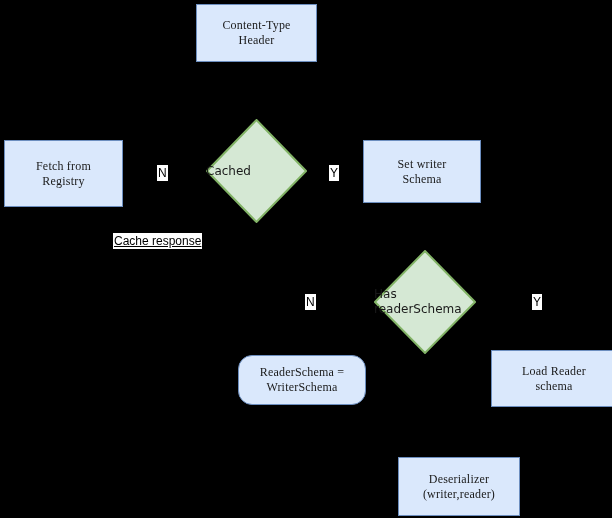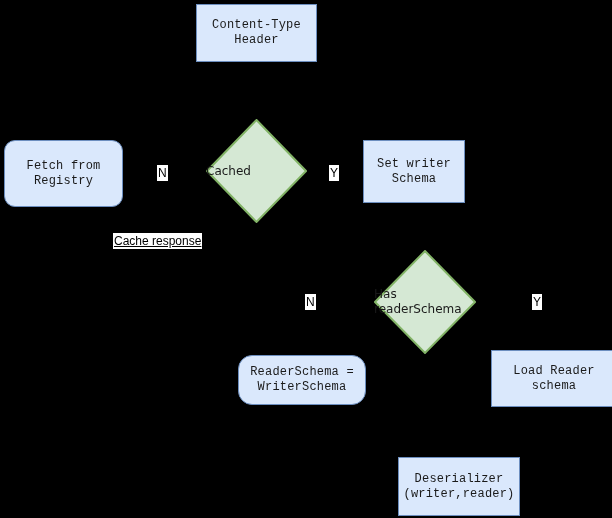--- a/index.html
+++ b/index.html
@@ -27,21 +27,21 @@
     box-sizing: border-box;
     display: flex;
     align-items: center;
     justify-content: center;
     text-align: center;
   }
   .box {
     background: #dae8fc;
     border: 1px solid #6c8ebf;
     color: #1a1a1a;
-    font-family: Liberation Mono, monospace;
+    font-family: Liberation Serif, serif;
     font-size: 12px;
     line-height: 15px;
     letter-spacing: 0.2px;
     white-space: pre-line;
   }
   
   .diamond-wrap {
     position: absolute;
     display: flex;
     align-items: center;
@@ -79,26 +79,26 @@
 </head>
 <body>
 
 <div id="canvas">
 
   <div class="node box" style="left:196px; top:4px; width:121px; height:58px;">
     <span>Content-Type
 Header</span>
   </div>
 
-  <div class="node box" style="left:4px; top:140px; width:119px; height:67px;border-radius:11px;">
+  <div class="node box" style="left:4px; top:140px; width:119px; height:67px;">
     <span>Fetch from
 Registry</span>
   </div>
 
-  <div class="node box" style="left:363px; top:140px; width:102px; height:63px;">
+  <div class="node box" style="left:363px; top:140px; width:118px; height:63px;">
     <span>Set writer
 Schema</span>
   </div>
 
   <div class="node box" style="left:238px; top:355px; width:128px; height:50px;border-radius:14px;">
     <span>ReaderSchema =
 WriterSchema</span>
   </div>
 
   <div class="node box" style="left:491px; top:350px; width:126px; height:57px;">

